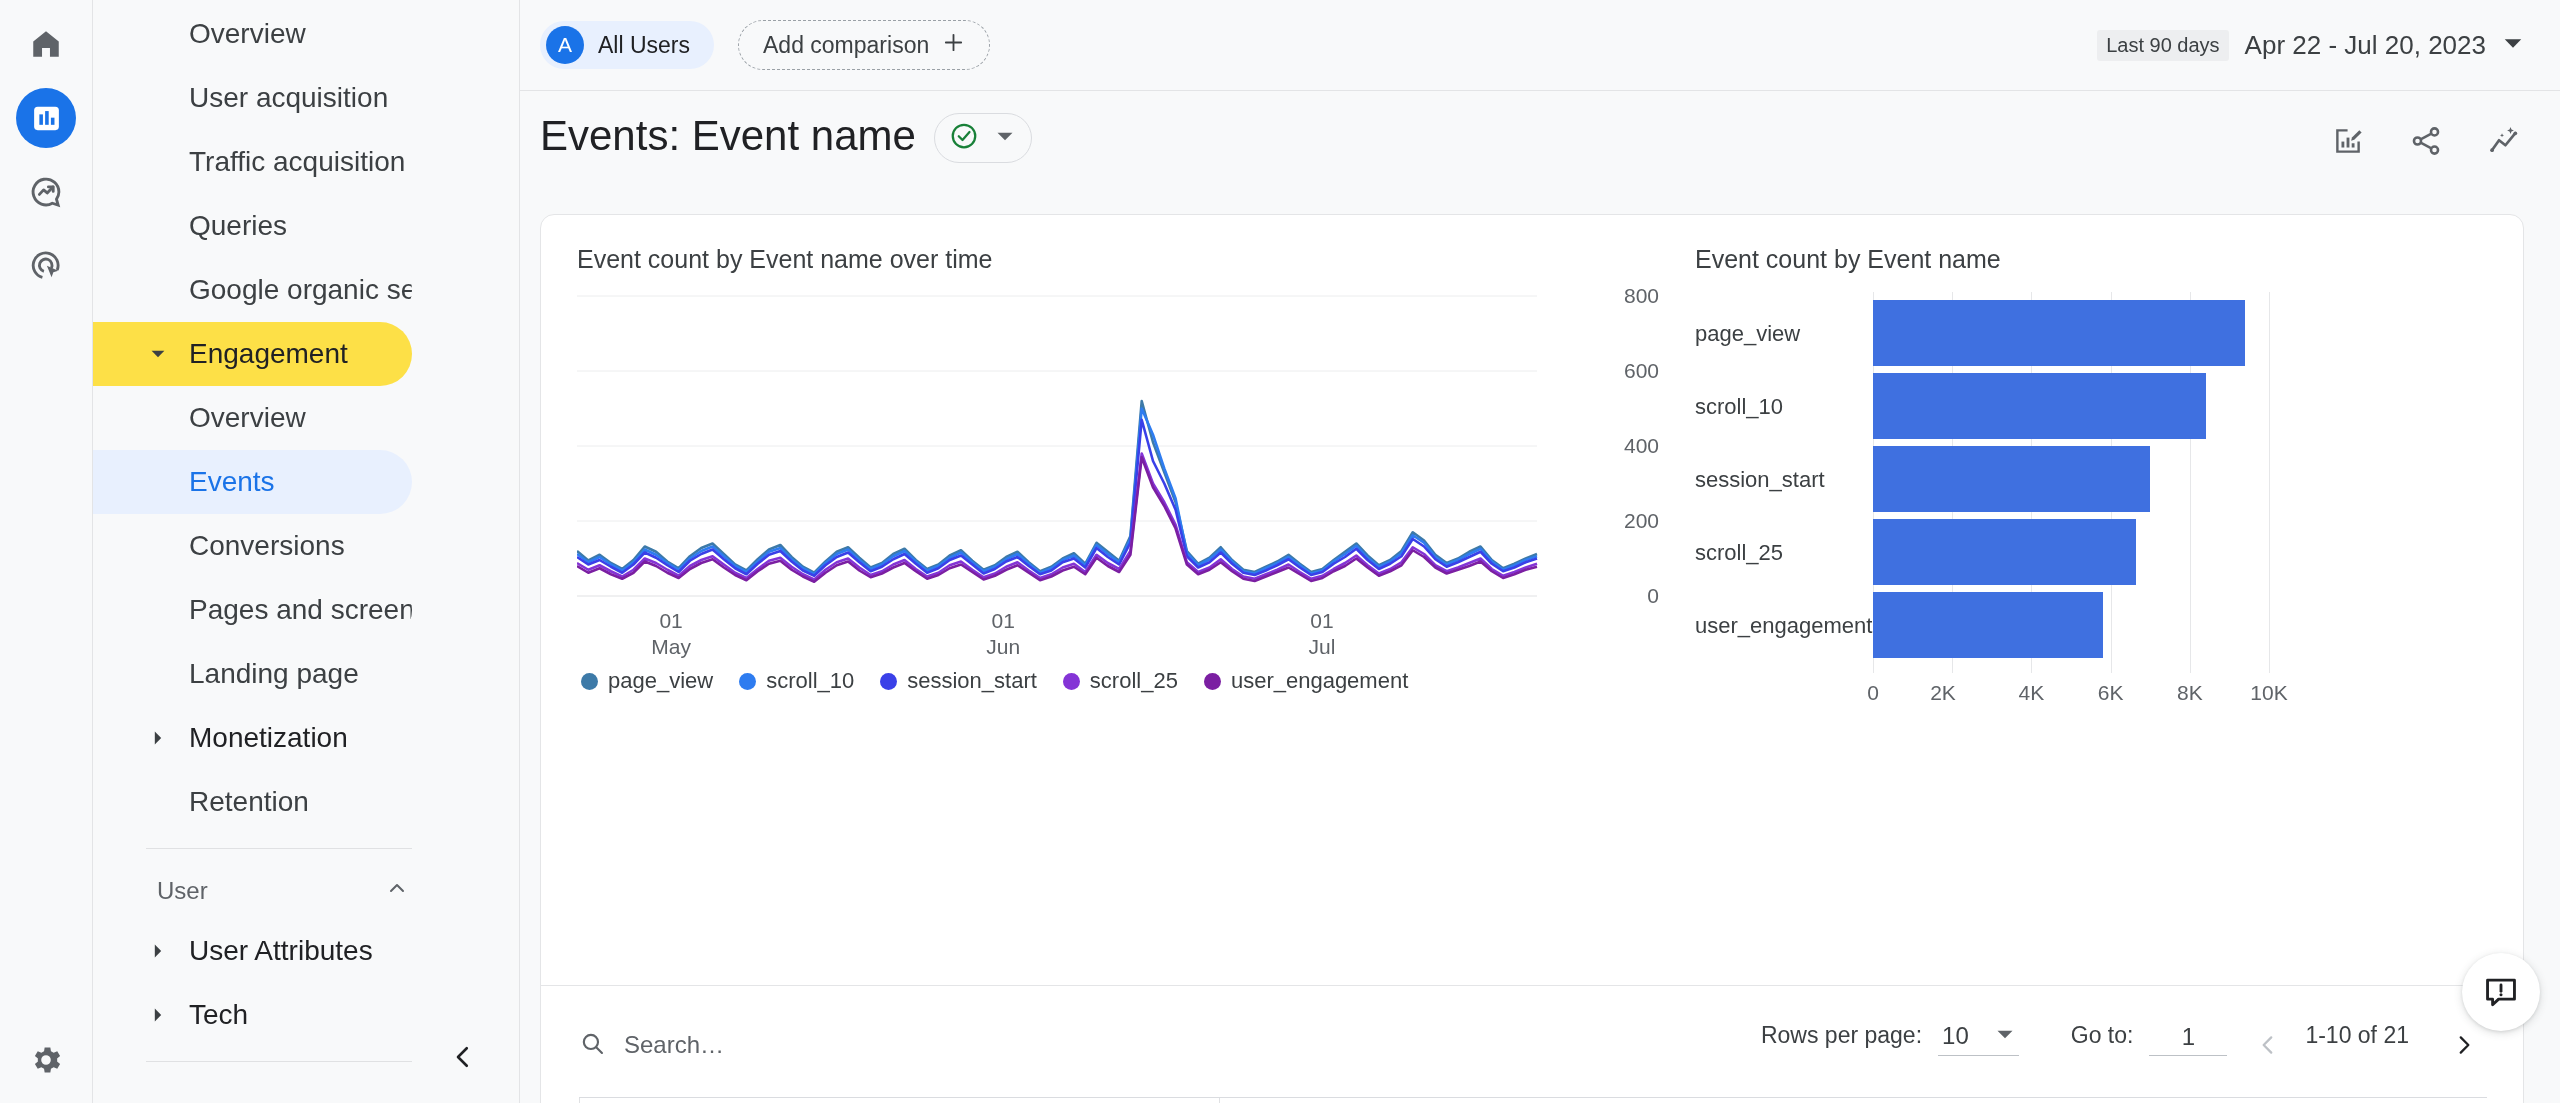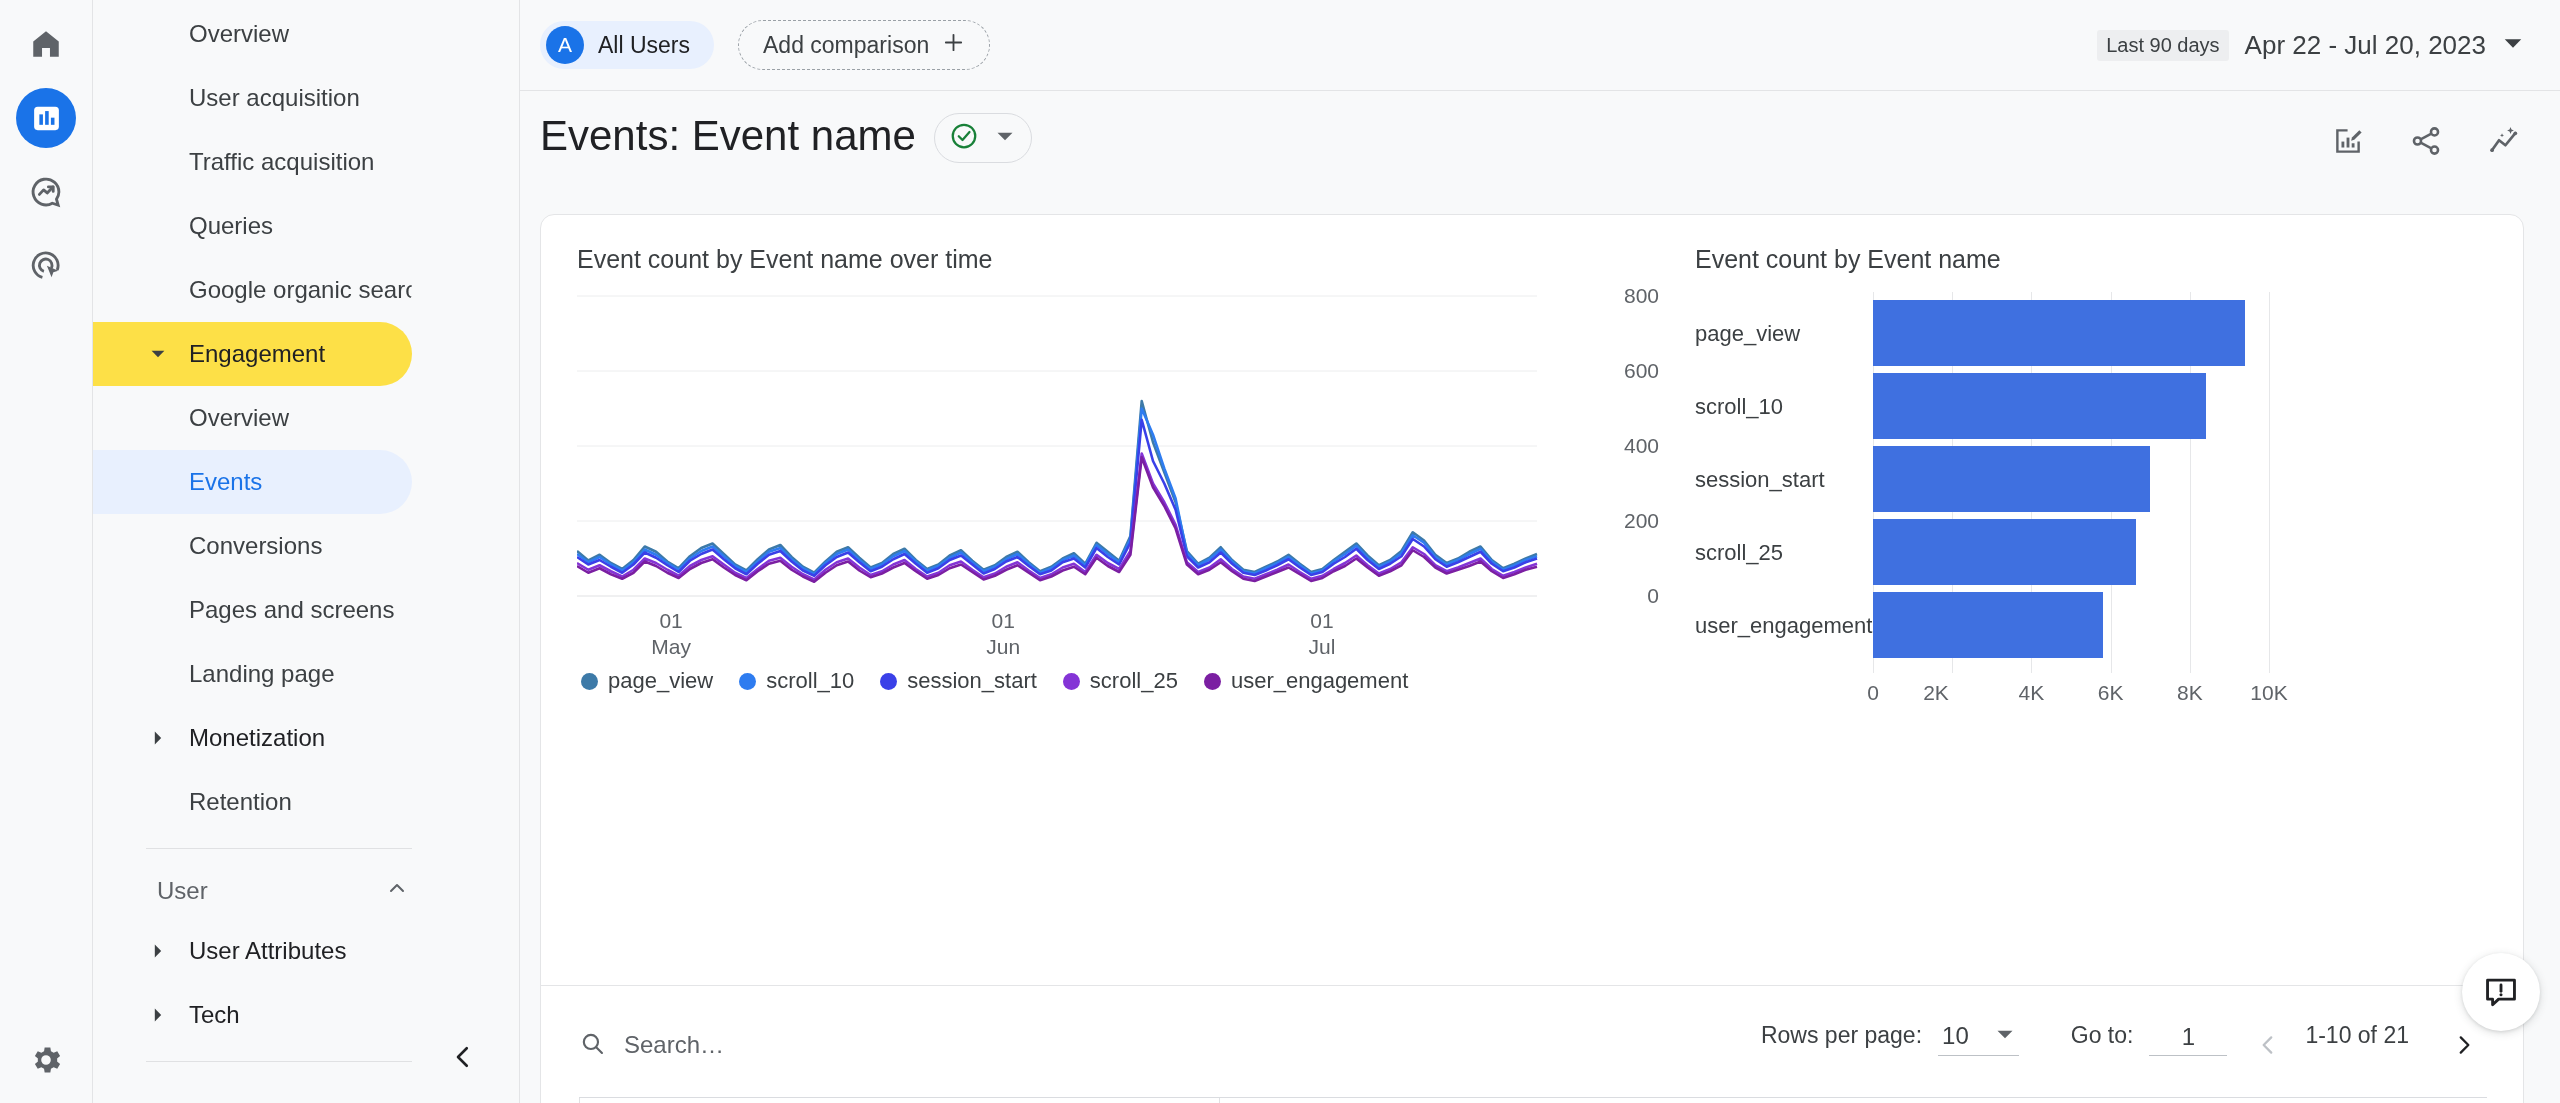--- a/index.html
+++ b/index.html
@@ -47,21 +47,21 @@
     padding-top: 0px;
     overflow: hidden;
   }
   .nav-scroll { padding-top: 2px; }
   .nav-item {
     height: 64px;
     display: flex; align-items: center;
     border-radius: 0 32px 32px 0;
     margin-right: 107px;
     padding-left: 96px;
-    font-size: 24px;
+    font-size: 28px;
     color: #3C4043;
     cursor: pointer;
     position: relative;
     white-space: nowrap;
     overflow: hidden;
   }
   .nav-item.group { padding-left: 53px; font-weight: 500; color: #202124; }
   .nav-item.group .caret {
     width: 24px; margin-right: 19px; display: inline-flex;
     align-items: center; justify-content: center;
@@ -518,21 +518,21 @@
                   <div class="bar-fill" style="width: 263.34px; background: rgb(63, 112, 224);"></div>
                 </div>
               </div>
               <div class="bar-row" style="top: 300px;">
                 <div class="bar-label">user_engagement</div>
                 <div class="bar-track">
                   <div class="bar-fill" style="width: 229.68px; background: rgb(63, 112, 224);"></div>
                 </div>
               </div>
               <div class="bar-xtick" style="left: 178px; top: 389px;">0</div>
-              <div class="bar-xtick" style="left: 241px; top: 389px;">2K</div>
+              <div class="bar-xtick" style="left: 248px; top: 389px;">2K</div>
               <div class="bar-xtick" style="left: 336.4px; top: 389px;">4K</div>
               <div class="bar-xtick" style="left: 415.6px; top: 389px;">6K</div>
               <div class="bar-xtick" style="left: 494.8px; top: 389px;">8K</div>
               <div class="bar-xtick" style="left: 574px; top: 389px;">10K</div>
             </div>
         </div>
       </div>
 
       <div class="card-divider" style="top:770px"></div>
 

